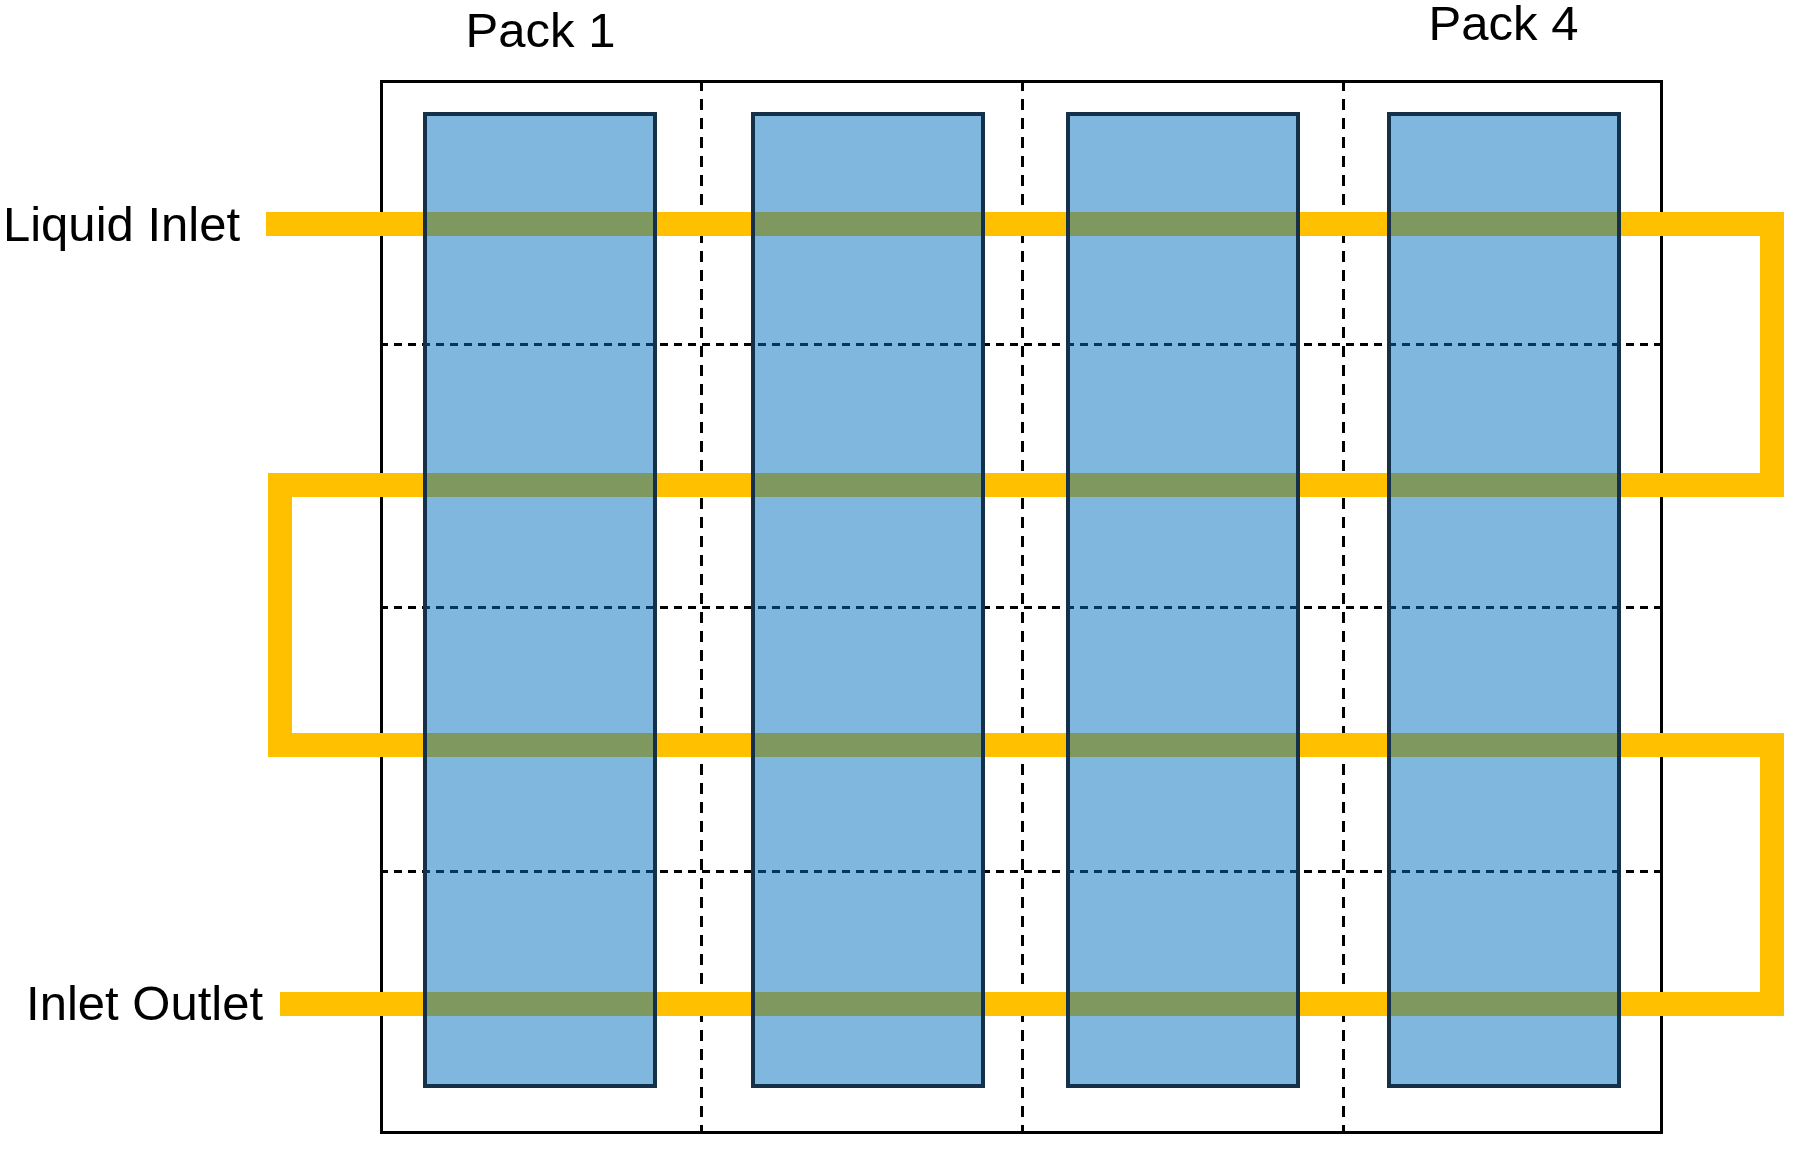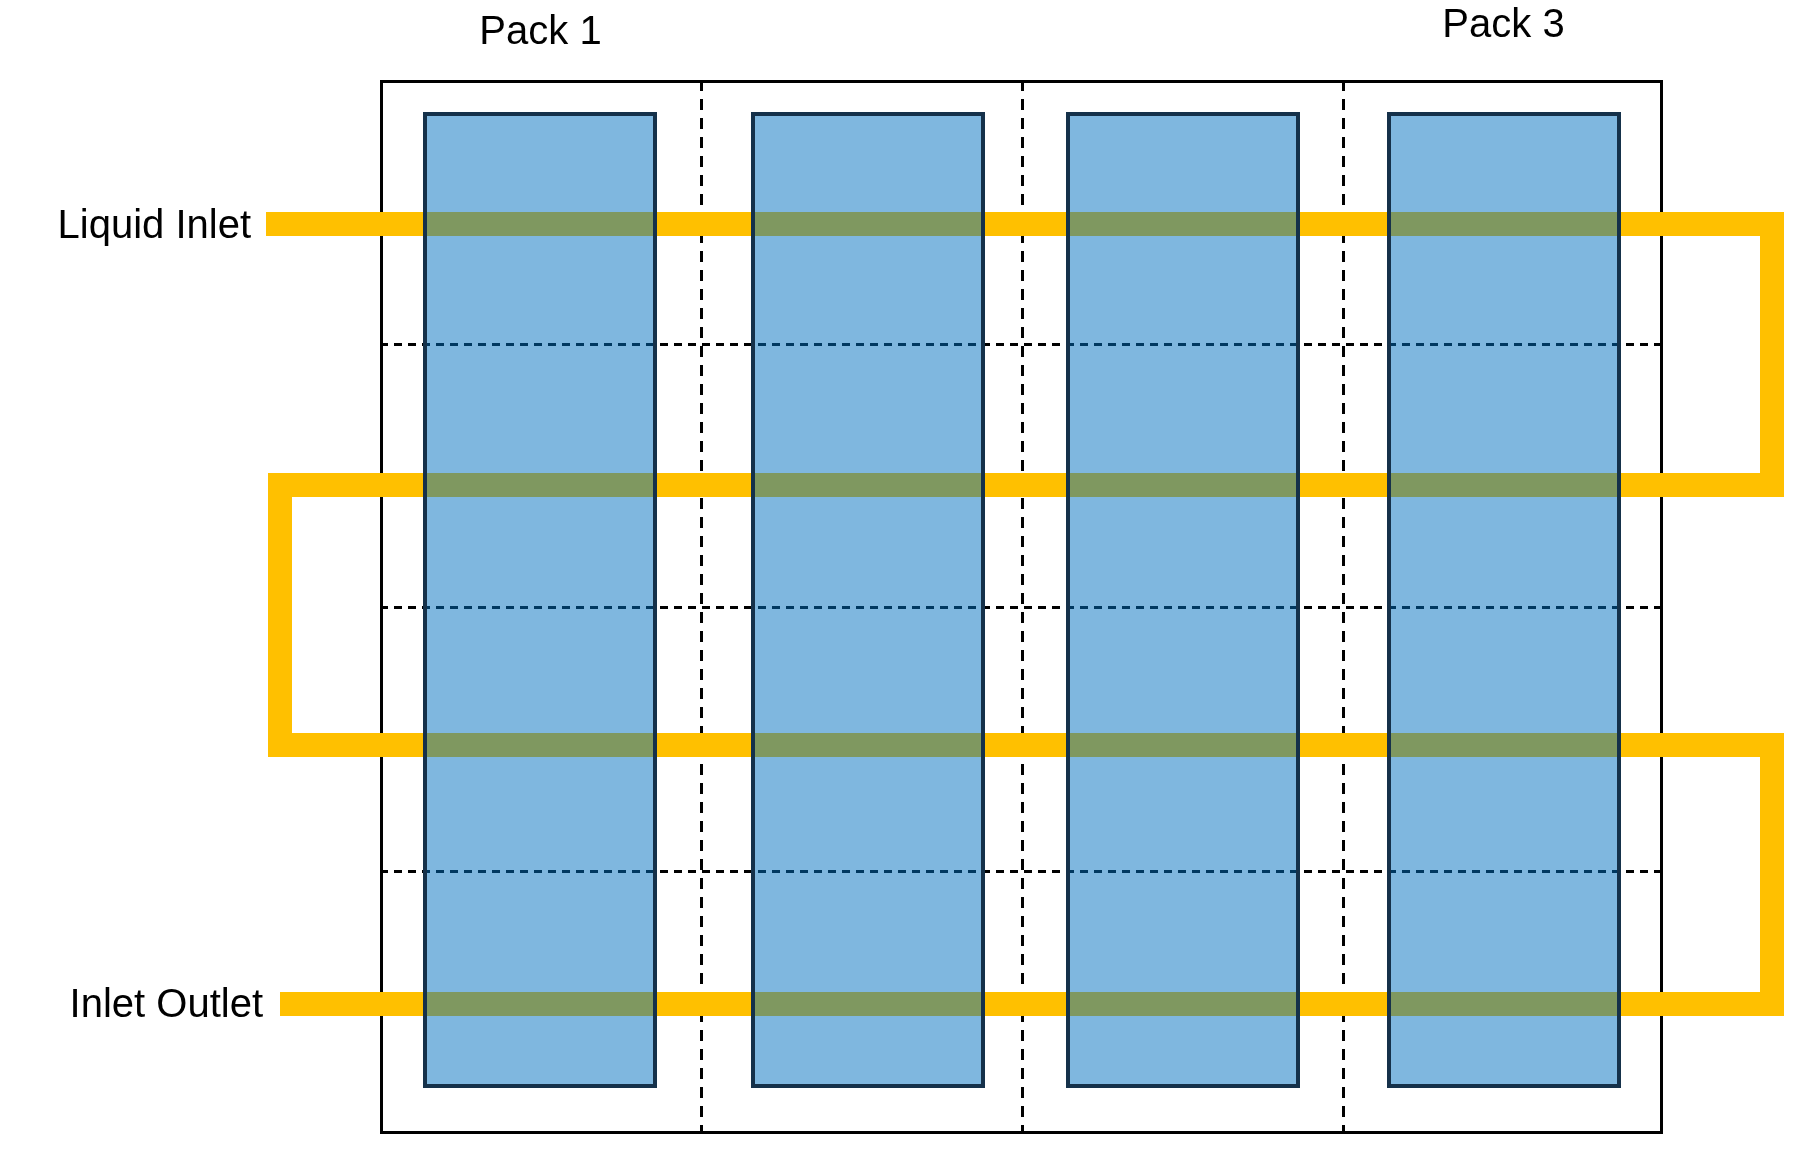--- a/index.html
+++ b/index.html
@@ -34,21 +34,21 @@
   
   .pipe{background:var(--color-pipe);z-index:2;}
   
   .pack{
     top:112px;width:234px;height:976px;box-sizing:border-box;z-index:3;
     background:var(--color-pack-fill);
     border:4px solid var(--color-pack-border);
   }
   
   .lbl{
-    z-index:4;font-size:40px;line-height:48px;white-space:nowrap;
+    z-index:4;font-size:49px;line-height:48px;white-space:nowrap;
     color:var(--color-text);
   }
   .pack-label{width:321px;text-align:center;}
   .side-label{text-align:right;}
 </style>
 </head>
 <body>
 
 <div class="canvas">
 
@@ -69,18 +69,18 @@
   <div class="abs pipe" style="left:268px;top:733px;width:1516px;height:24px"></div>
   <div class="abs pipe" style="left:1760px;top:733px;width:24px;height:283px"></div>
   <div class="abs pipe" style="left:280px;top:992px;width:1504px;height:24px"></div>
 
   <div class="abs pack" style="left:423px"></div>
   <div class="abs pack" style="left:751px"></div>
   <div class="abs pack" style="left:1066px"></div>
   <div class="abs pack" style="left:1387px"></div>
 
   <div class="abs lbl pack-label" style="left:380px;top:6px">Pack 1</div>
-  <div class="abs lbl pack-label" style="left:1343px;top:-1px">Pack 3</div>
+  <div class="abs lbl pack-label" style="left:1343px;top:-1px">Pack 4</div>
 
-  <div class="abs lbl side-label" style="left:11px;width:240px;top:200px">Liquid Inlet</div>
+  <div class="abs lbl side-label" style="left:0;width:240px;top:200px">Liquid Inlet</div>
   <div class="abs lbl side-label" style="left:0;width:263px;top:979px">Inlet Outlet</div>
 
 </div>
 
 </body></html>

